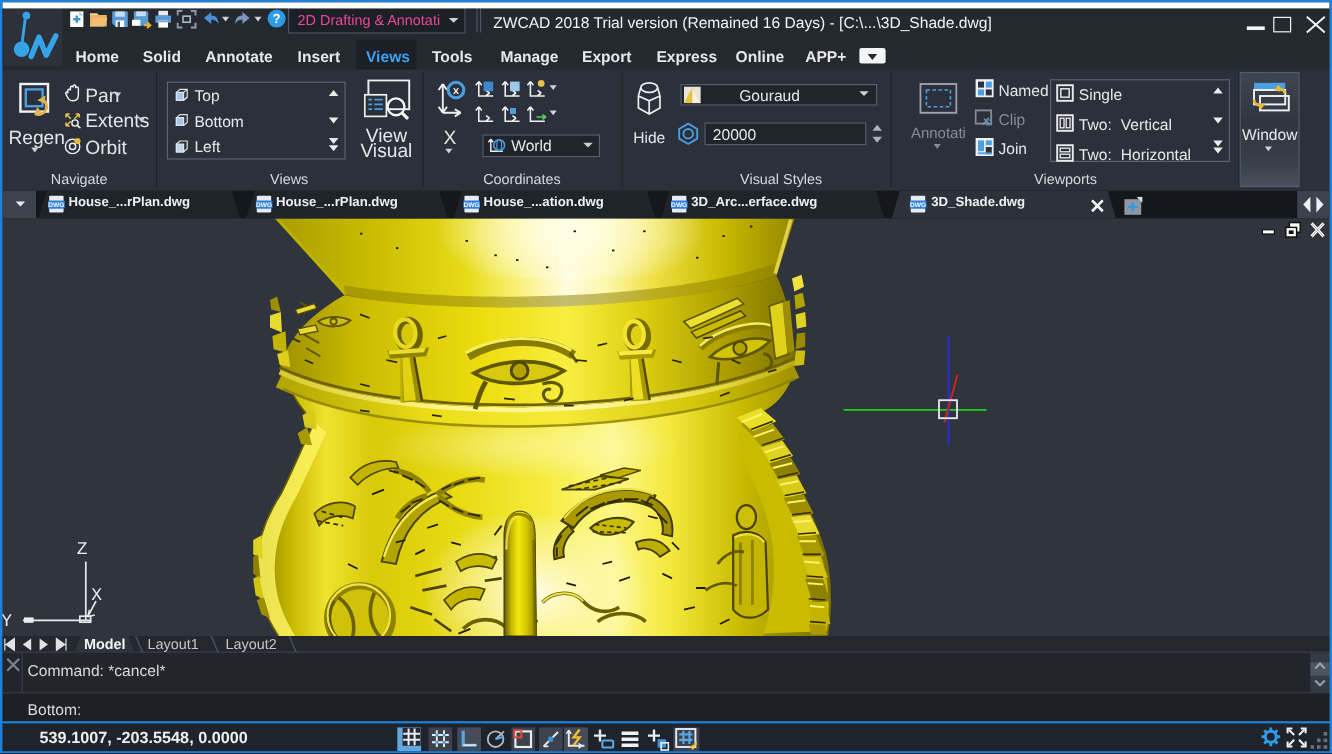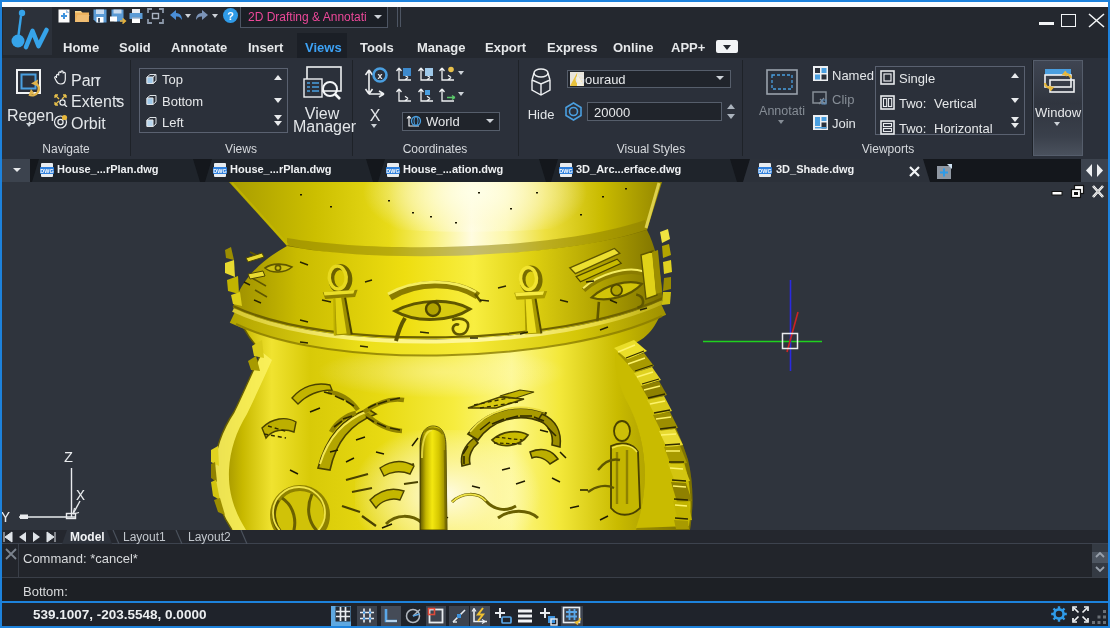--- a/index.html
+++ b/index.html
@@ -86,20 +86,21 @@
       <circle cx="8.5" cy="8.5" r="7.5" fill="#2f9be8"></circle>
       <text x="8.5" y="12.5" font-family="Liberation Sans" font-size="11" font-weight="bold" fill="#fff" text-anchor="middle">?</text>
     </svg>
 
 <div class="ab" style="left:240px;top:6px;width:148px;height:22px;background:#1b1f26;border:1px solid #4d5563;"></div>
 <div class="ab" style="left:248px;top:10px;color:#ec4899;font-size:12px;line-height:15px;">2D Drafting &amp; Annotati</div>
 <div class="ab tri-d" style="left:374px;top:15px;"></div>
 <div class="ab" style="left:397px;top:7px;width:1px;height:20px;background:#4d5563;"></div>
 <div class="ab" style="left:400px;top:7px;width:1px;height:20px;background:#4d5563;"></div>
 
+<div class="ab t13" style="left:411px;top:11px;color:#f0f2f4;">ZWCAD 2018 Trial version (Remained 16 Days) - [C:\...\3D_Shade.dwg]</div>
 
 <div class="ab" style="left:1039px;top:22px;width:15px;height:3px;background:#f2f4f6;"></div>
 <div class="ab" style="left:1061px;top:14px;width:15px;height:13px;border:1.5px solid #f2f4f6;"></div>
 <svg class="ab" style="left:1088px;top:13px;" width="17" height="15">
       <path d="M1,1 L16,14 M16,1 L1,14" stroke="#f2f4f6" stroke-width="1.6"></path>
     </svg>
 
 <div class="ab" style="left:297px;top:33px;width:50px;height:25px;background:#1b1f26;"></div>
 <div class="ab t13" style="left:63px;top:40px;font-weight:bold;">Home</div>
 <div class="ab t13" style="left:119px;top:40px;font-weight:bold;">Solid</div>
@@ -178,21 +179,21 @@
 <div class="ab tri-dn" style="left:274px;top:121px;"></div>
 
 <svg class="ab" style="left:303px;top:66px;" width="42" height="34">
  <rect x="4" y="1" width="34" height="24" fill="none" stroke="#eef0f2" stroke-width="1.6"></rect>
  <rect x="1" y="13" width="18" height="18" fill="#2b303a" stroke="#eef0f2" stroke-width="1.4"></rect>
  <path d="M4,17 h3 m2,0 h7 M4,21 h3 m2,0 h7 M4,25 h3 m2,0 h7" stroke="#4a9fe0" stroke-width="1.4"></path>
  <circle cx="27" cy="23" r="7" fill="none" stroke="#f4f6f8" stroke-width="2"></circle>
  <line x1="32" y1="28" x2="37" y2="33" stroke="#f4f6f8" stroke-width="2.6"></line>
 </svg>
 <div class="ab ribtxt" style="left:300px;top:105px;width:44px;text-align:center;">View</div>
-<div class="ab ribtxt" style="left:293px;top:118px;width:58px;text-align:center;">Manager</div>
+<div class="ab ribtxt" style="left:293px;top:118px;width:58px;text-align:center;">Visual</div>
 
 <svg class="ab" style="left:363px;top:66px;" width="28" height="34">
  <path d="M6,4 v24 m0,-24 l-3.5,5 m3.5,-5 l3.5,5 m-3.5,19 l-3.5,-5 m3.5,5 l3.5,-5" stroke="#eef0f2" stroke-width="1.6" fill="none"></path>
  <path d="M6,28 h15 m0,0 l-5,-3 m5,3 l-5,3" stroke="#eef0f2" stroke-width="1.6" fill="none"></path>
  <circle cx="17" cy="9" r="6.5" fill="none" stroke="#4a9fe0" stroke-width="2.6"></circle>
  <text x="17" y="12.5" font-size="9" font-weight="bold" fill="#eef0f2" text-anchor="middle" font-family="Liberation Sans">x</text>
 </svg>
 <div class="ab ribtxt" style="left:368px;top:107px;width:14px;text-align:center;">X</div>
 <div class="ab tri-d2" style="left:371px;top:124px;"></div>
 <svg class="ab" style="left:395px;top:66px;" width="70" height="38">
@@ -225,21 +226,21 @@
  <ellipse cx="12" cy="7" rx="7" ry="4" fill="none" stroke="#eef0f2" stroke-width="1.4"></ellipse>
  <path d="M5,7 l-2,7 m16,-7 l2,7 M3,14 l9,4 l9,-4 M3,14 v10 l9,5 l9,-5 v-10 M12,18 v11" fill="none" stroke="#eef0f2" stroke-width="1.4"></path>
 </svg>
 <div class="ab ribtxt" style="left:519px;top:107px;width:44px;text-align:center;font-size:13px;">Hide</div>
 <div class="combo" style="left:567px;top:70px;width:164px;height:18px;"></div>
 <svg class="ab" style="left:570px;top:72px;" width="14" height="14">
       <rect width="14" height="14" fill="#e8e4da"></rect>
       <path d="M0,14 L7,1 L14,14 z" fill="#e8c23c"></path>
       <path d="M7,1 L14,14 L7,14 z" fill="#f6f0e0"></path>
     </svg>
-<div class="ab t13" style="left:575px;top:72px;">Gouraud</div>
+<div class="ab t13" style="left:616px;top:72px;">Gouraud</div>
 <div class="ab tri-d" style="left:716px;top:76px;"></div>
 <svg class="ab" style="left:564px;top:102px;" width="19" height="19">
       <polygon points="9.5,1 17,5.5 17,13.5 9.5,18 2,13.5 2,5.5" fill="none" stroke="#4a9fe0" stroke-width="1.6"></polygon>
       <circle cx="9.5" cy="9.5" r="4" fill="none" stroke="#4a9fe0" stroke-width="1.6"></circle>
     </svg>
 <div class="combo" style="left:587px;top:102px;width:135px;height:19px;"></div>
 <div class="ab t13" style="left:594px;top:105px;">20000</div>
 <div class="ab tri-u" style="left:727px;top:104px;border-bottom-color:#aab2bc;"></div>
 <div class="ab tri-dn" style="left:727px;top:114px;border-top-color:#aab2bc;"></div>
 

